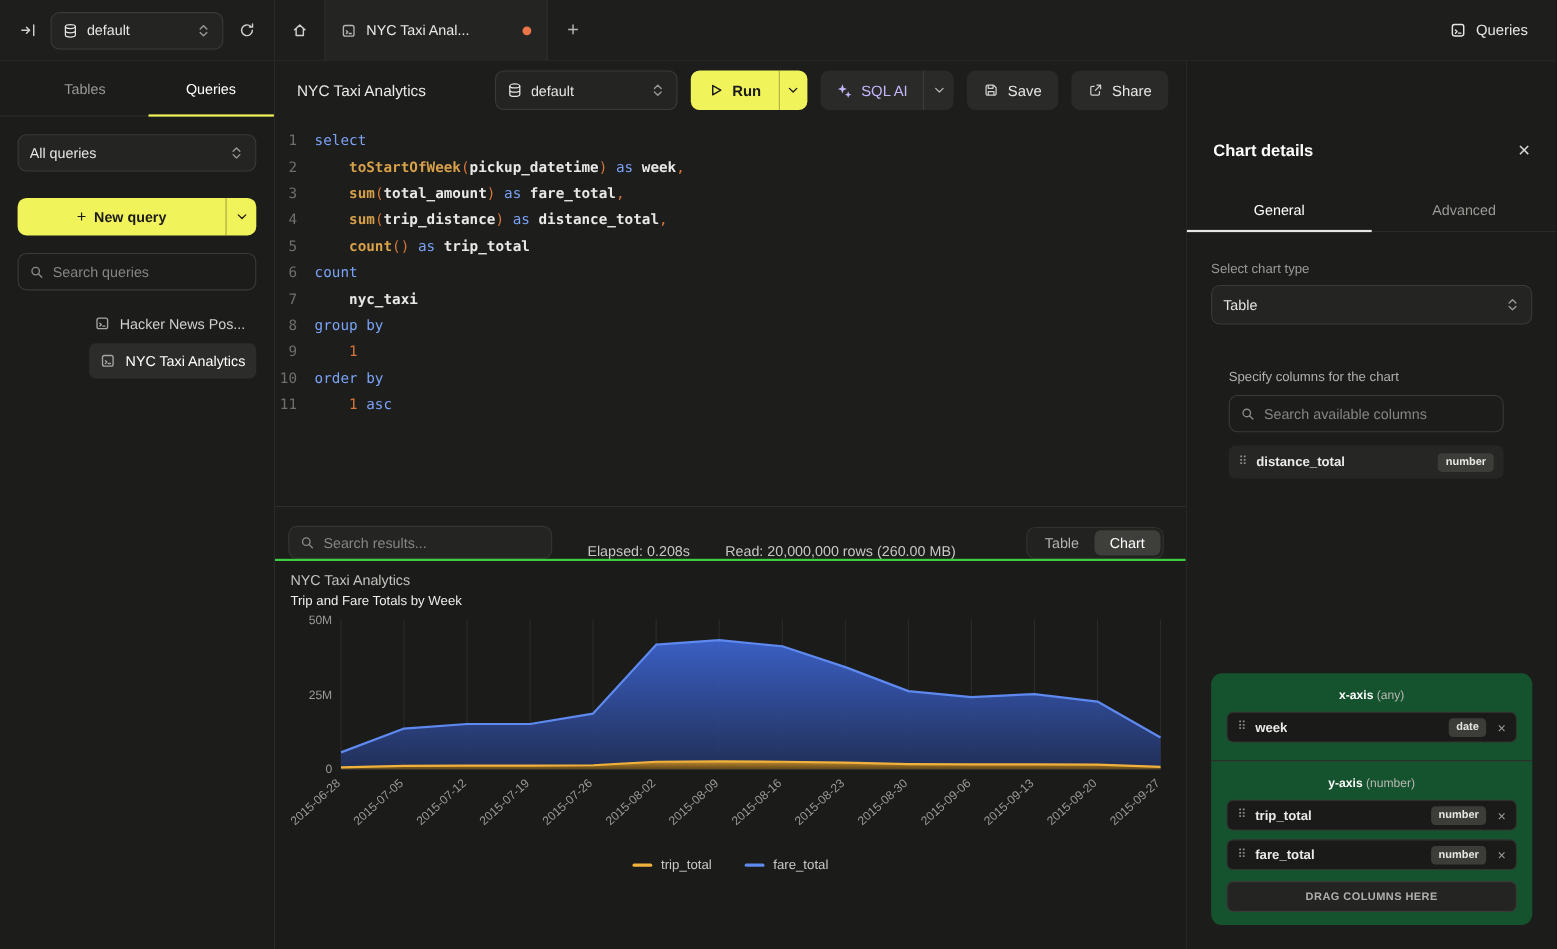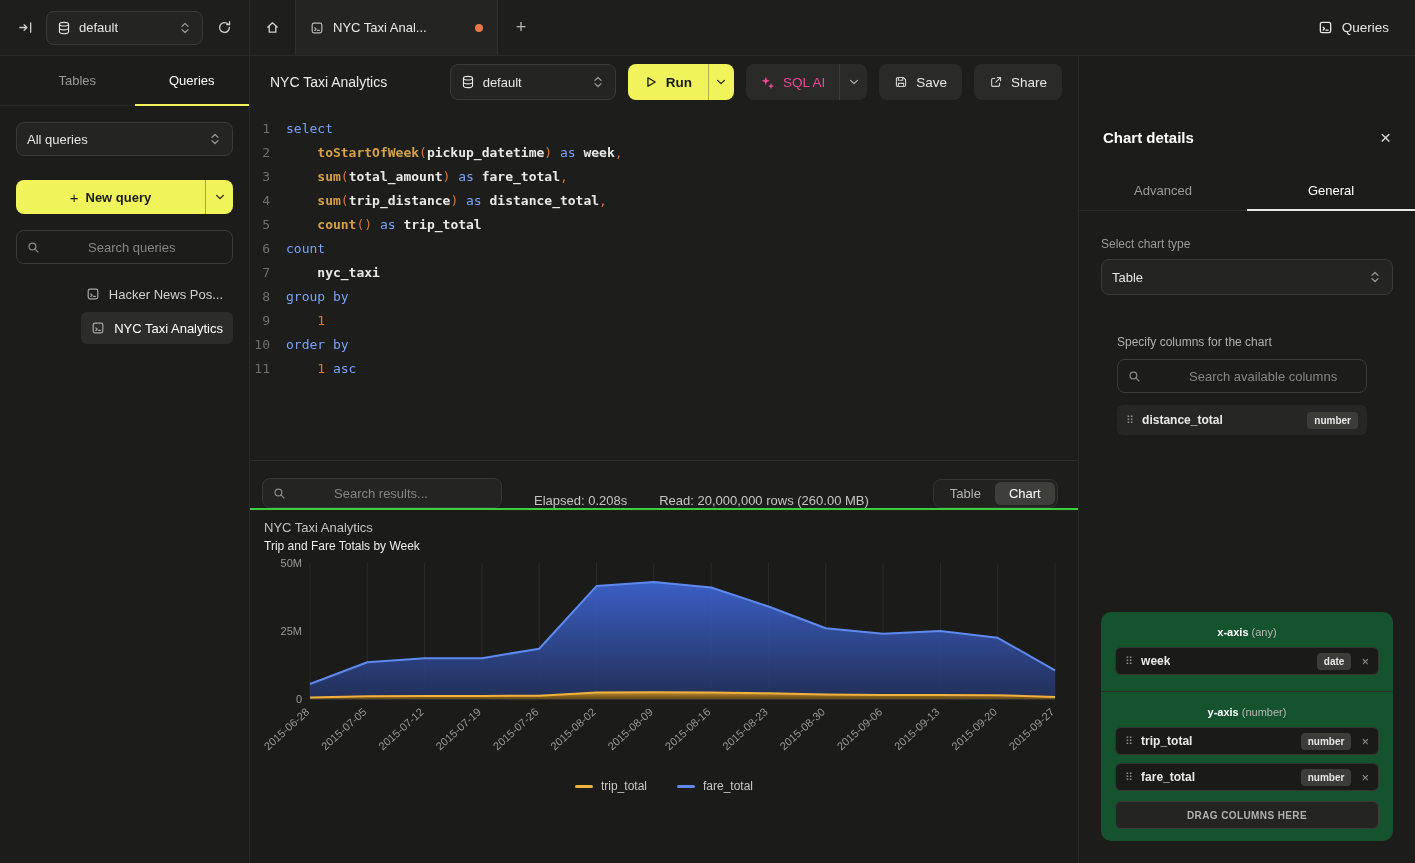--- a/index.html
+++ b/index.html
@@ -50,42 +50,42 @@
   .new-query { margin-top:24px; height:34px; border-radius:8px; background:#F1F35A;
     color:#1a1a18; display:flex; overflow:hidden; cursor:pointer; }
   .nq-main { flex:1; display:flex; align-items:center; justify-content:center; gap:7px;
     font-size:13px; font-weight:bold; }
   .nq-plus { font-weight:normal; font-size:15px; }
   .nq-caret { width:28px; border-left:1px solid rgba(26,26,24,.35); display:flex;
     align-items:center; justify-content:center; color:#1a1a18; }
   .search-box { height:34px; border:1px solid #3a3a38; border-radius:8px; display:flex;
     align-items:center; gap:8px; padding:0 10px; color:#8a8a87; cursor:text; background:transparent; }
   .search-box input { background:transparent; border:none; outline:none; color:#e6e6e4;
-    font-size:13px; width:100%; font-family:"Liberation Sans", sans-serif;margin-left:40px; }
+    font-size:13px; width:100%; font-family:"Liberation Sans", sans-serif; }
   .search-box input::placeholder { color:#858582; }
   .side-search { margin-top:16px; }
   .q-list { margin-top:14px; display:flex; flex-direction:column; gap:2px;align-items:flex-end; }
   .q-item { height:32px; border-radius:6px; display:flex; align-items:center; gap:9px;
     padding:0 10px; font-size:13px; color:#d0d0cd; cursor:pointer; }
   .q-item.active { background:#2c2c2a; color:#ffffff; }
   .q-item .icon { color:#a5a5a2; display:flex; flex:none; }
   .q-label { white-space:nowrap; overflow:hidden; text-overflow:ellipsis; }
 
   
   .main { grid-row:2; grid-column:2; background:#1d1d1b; display:flex; flex-direction:column; }
   .main-header { height:52px; flex:none; display:flex; align-items:center; gap:12px;
     padding:0 16px 0 20px; }
   .main-title { font-size:14px; color:#e9e9e7; }
   .header-db { width:166px; height:36px; flex:none; }
   .splitbtn { height:36px; border-radius:8px; display:flex; overflow:hidden; flex:none; cursor:pointer; }
   .run { background:#F1F35A; color:#1a1a18; }
   .run .sb-main { display:flex; align-items:center; gap:8px; padding:0 16px; font-size:13.5px; font-weight:bold; }
   .run .sb-caret { width:26px; border-left:1px solid rgba(26,26,24,.3); display:flex;
     align-items:center; justify-content:center; }
-  .darkbtn { background:#2a2a28; color:#ec4899; }
+  .darkbtn { background:#2a2a28; color:#c4b5fd; }
   .darkbtn .sb-main { display:flex; align-items:center; gap:8px; padding:0 14px; font-size:13.5px; }
   .darkbtn .sb-caret { width:28px; border-left:1px solid #3c3c3a; display:flex;
     align-items:center; justify-content:center; color:#b5b5b2; }
   .btn { height:36px; border:none; border-radius:8px; background:#2a2a28; color:#e6e6e4;
     display:flex; align-items:center; gap:8px; padding:0 15px; font-size:13.5px;
     cursor:pointer; font-family:"Liberation Sans", sans-serif; flex:none; }
   .btn .bicon { display:flex; color:#cfcfcc; }
 
   
   .editor { flex:1; overflow:hidden; padding-top:9px;
@@ -498,22 +498,22 @@
         </div>
     </div>
   </main>
 
   <aside class="rightpanel">
     <div class="rp-header">
       <span class="rp-title">Chart details</span>
       <span class="rp-close">×</span>
     </div>
     <div class="rp-tabs" id="rp-tabs">
+        <div class="rp-tab active">General</div>
         <div class="rp-tab">Advanced</div>
-        <div class="rp-tab active">General</div>
       </div>
     <div class="rp-body">
       <div class="field-label">Select chart type</div>
       <div class="select chart-type-select">
         <span class="sel-label">Table</span>
         <span class="updown">
             <svg width="14" height="14" viewBox="0 0 16 16" fill="none" stroke="currentColor" stroke-width="1.4" stroke-linecap="round" stroke-linejoin="round">
               <path d="m4.5 6.2 3.5-3.4 3.5 3.4M4.5 9.8l3.5 3.4 3.5-3.4"></path>
             </svg>
           </span>

